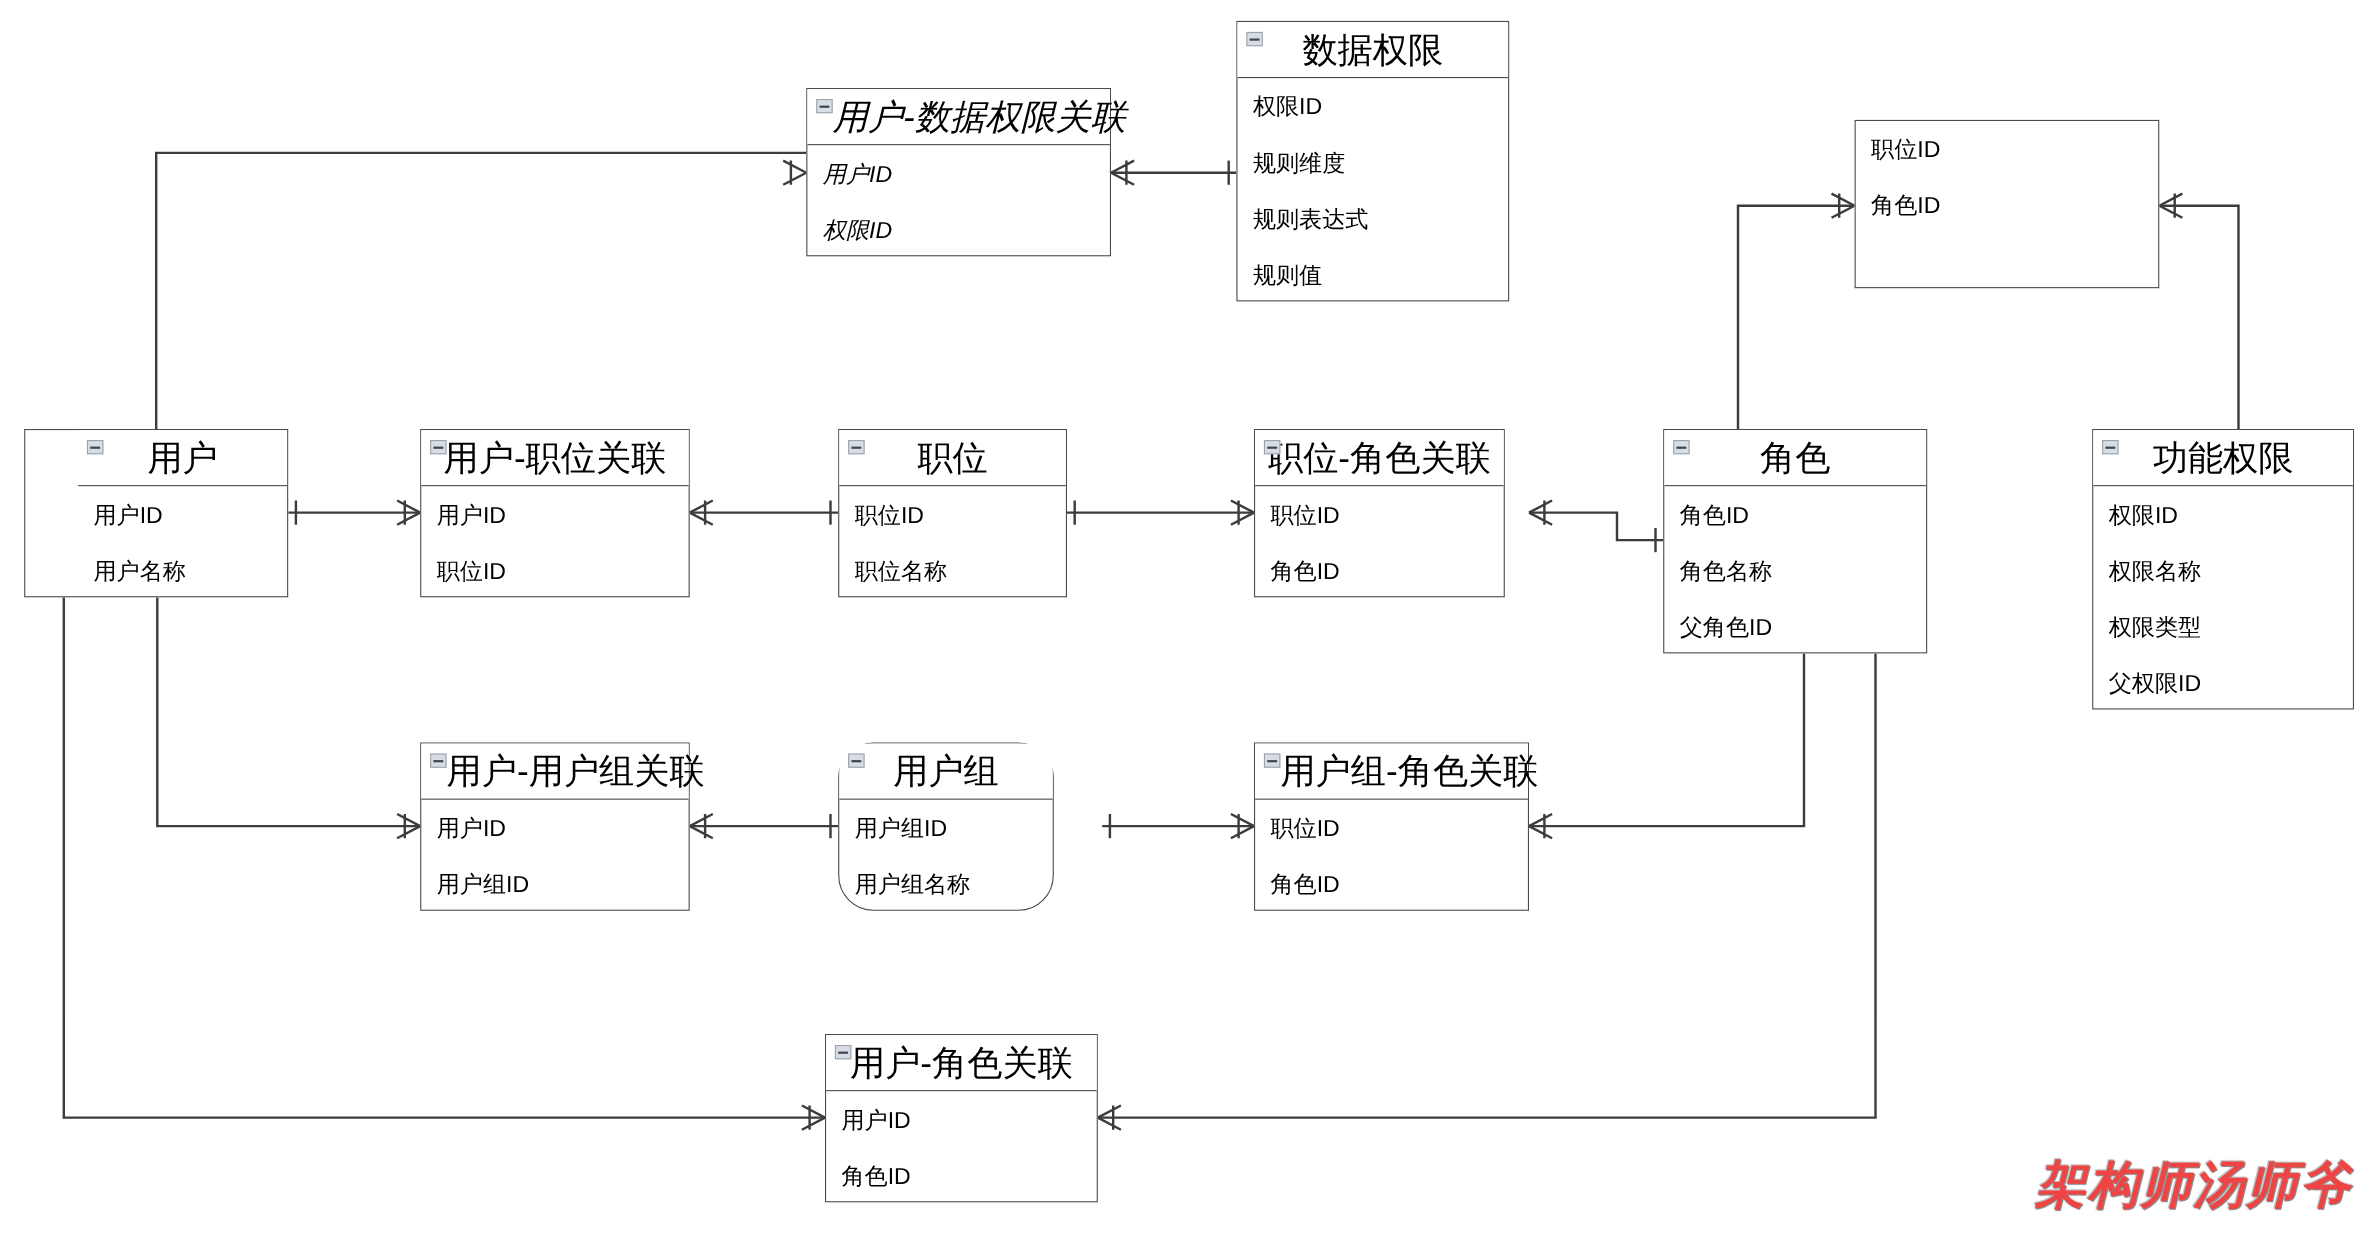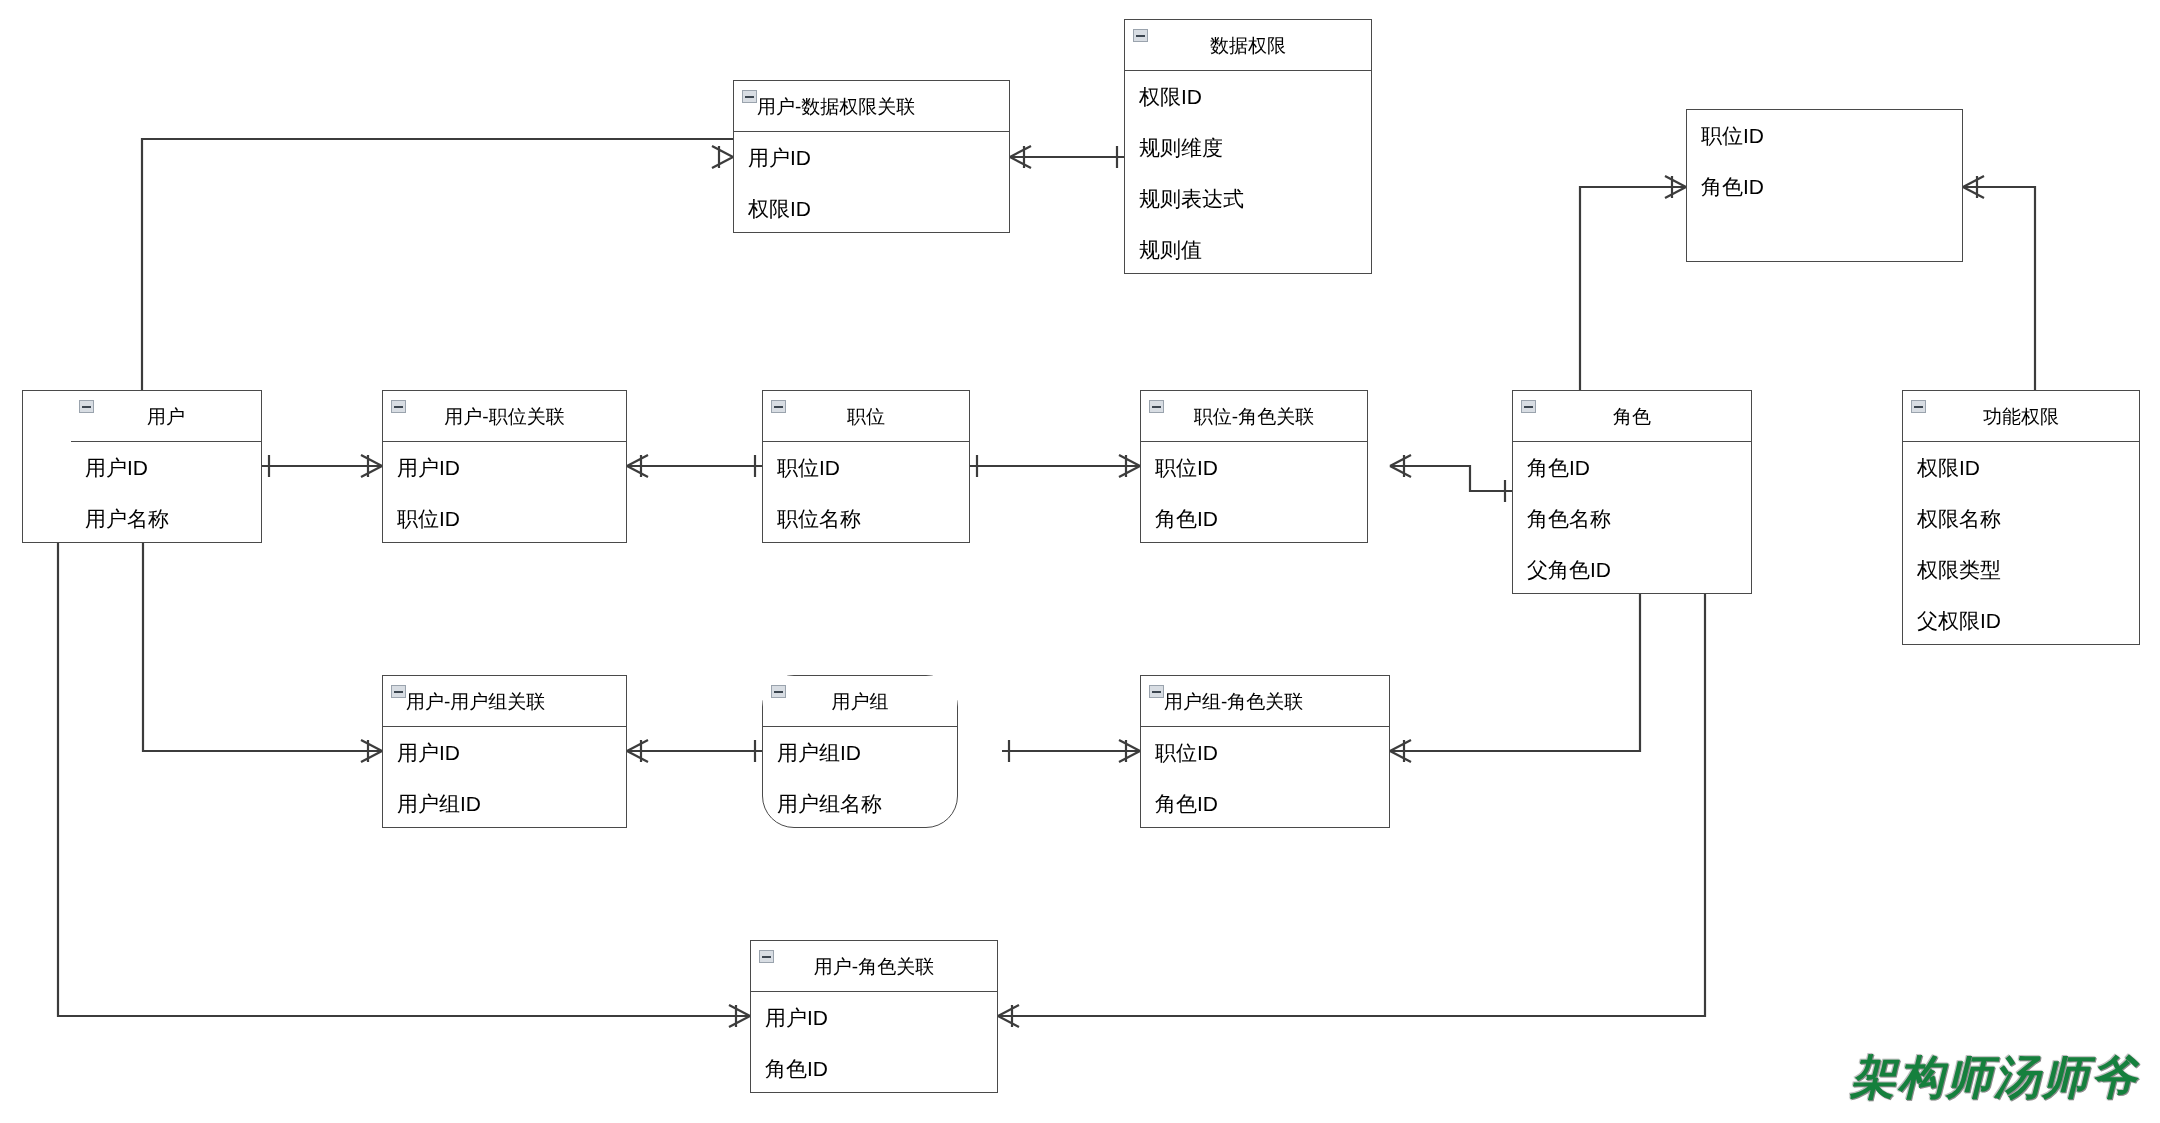--- a/index.html
+++ b/index.html
@@ -55,21 +55,21 @@
   .collapse-icon::after {
     content: "";
     position: absolute;
     left: 2px;
     top: 5px;
     width: 9px;
     height: 2px;
     background: #3c4650;
   }
   .entity-title {
-    font-size: 19px;
+    font-size: 32px;
     color: #000000;
     line-height: 1;
     white-space: nowrap;
     padding: 0 6px;
   }
   
   .entity-header.tight {
     justify-content: flex-start;
   }
   .entity-header.tight .entity-title {
@@ -87,21 +87,21 @@
     color: #000000;
     white-space: nowrap;
   }
   .watermark {
     position: absolute;
     right: 22px;
     bottom: 14px;
     font-size: 46px;
     font-style: italic;
     font-weight: bold;
-    color: #15803d;
+    color: #ef4444;
     letter-spacing: 2px;
     text-shadow:
       1px 1px 0 #8a8a8a,
       -1px -1px 0 #bdbdbd,
       0 0 2px #9a9a9a;
     z-index: 8;
     white-space: nowrap;
   }
 </style>
 </head>
@@ -184,21 +184,21 @@
         <path d="M 1390,751 L 1411,740 M 1390,751 L 1411,762 M 1404,740 L 1404,762"></path>
 
         <path d="M 750,1016 L 729,1005 M 750,1016 L 729,1027 M 736,1005 L 736,1027"></path>
 
         <path d="M 998,1016 L 1019,1005 M 998,1016 L 1019,1027 M 1012,1005 L 1012,1027"></path>
       </g>
     </g>
   </svg>
 
   <div id="entity-layer">
-      <div class="entity" style="left: 733px; top: 80px; width: 277px; height: 153px;">
+      <div class="entity" style="left: 733px; top: 80px; width: 277px; height: 153px; font-style: italic;">
         <div class="entity-header tight">
           <span class="collapse-icon"></span>
           <span class="entity-title">用户-数据权限关联</span>
         </div>
         <div class="attrs">
           <div class="attr">用户ID</div>
           <div class="attr">权限ID</div>
         </div>
       </div>
       <div class="entity" style="left: 1124px; top: 19px; width: 248px; height: 255px;">

